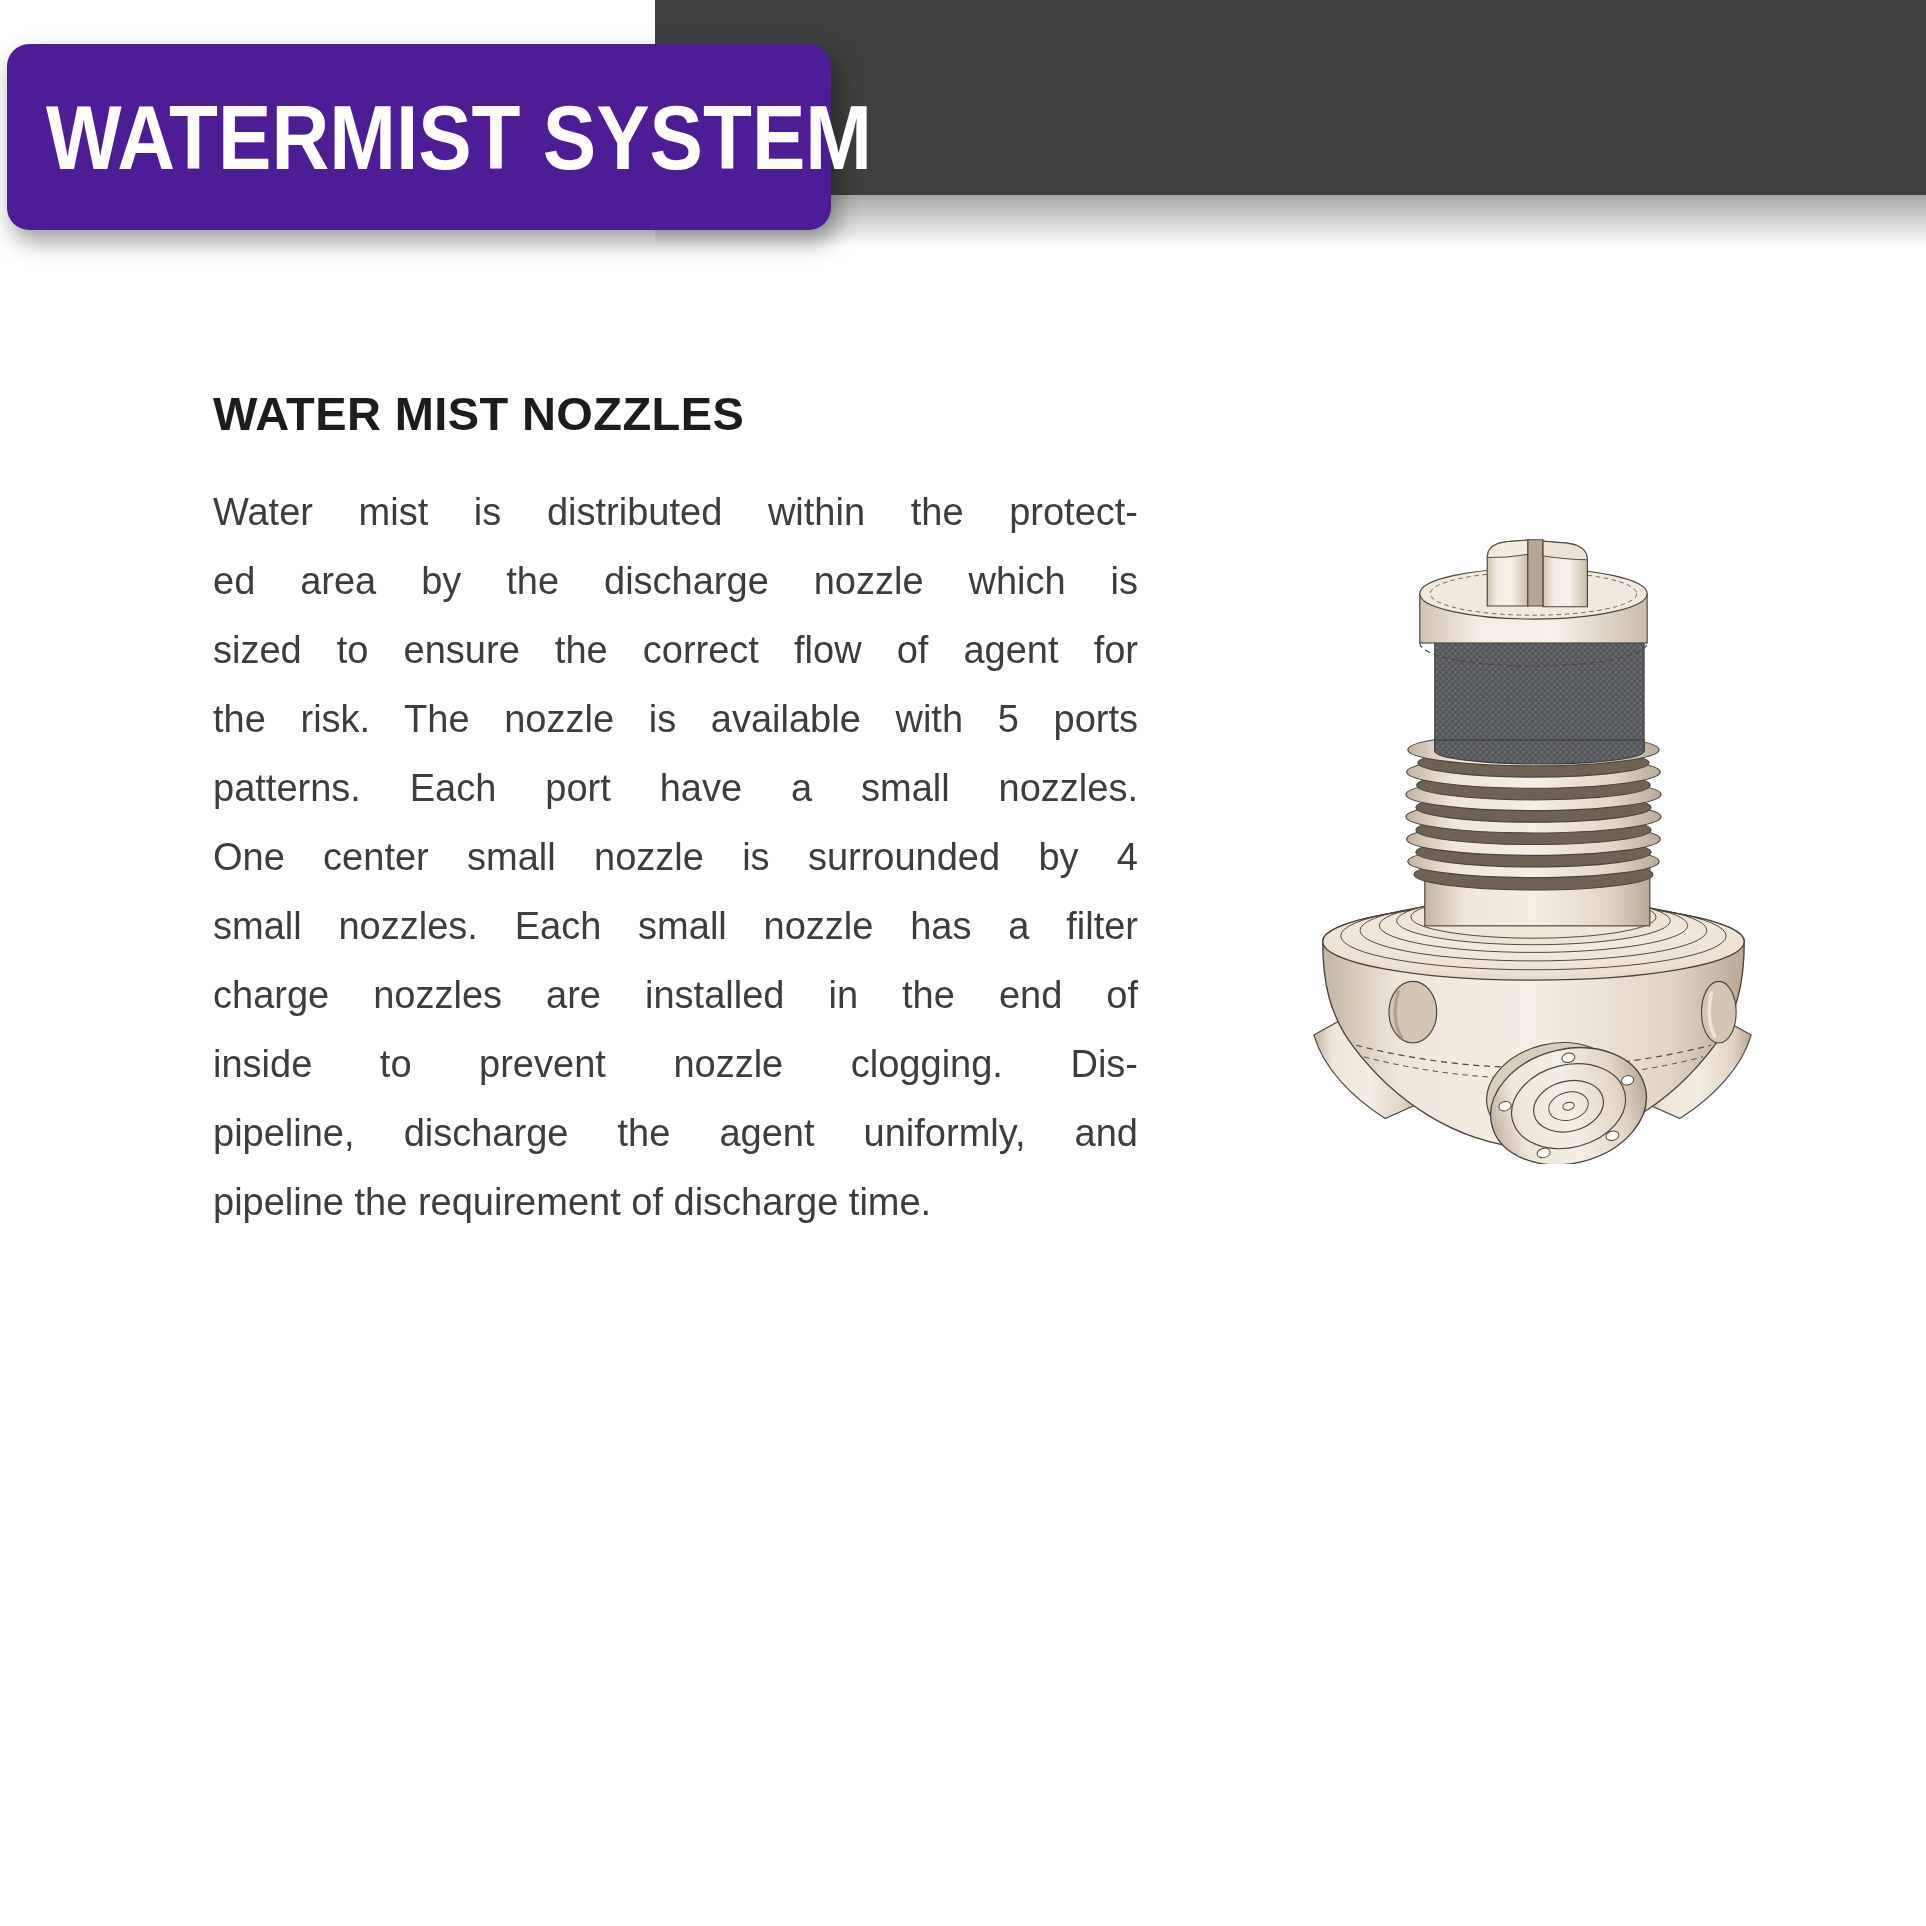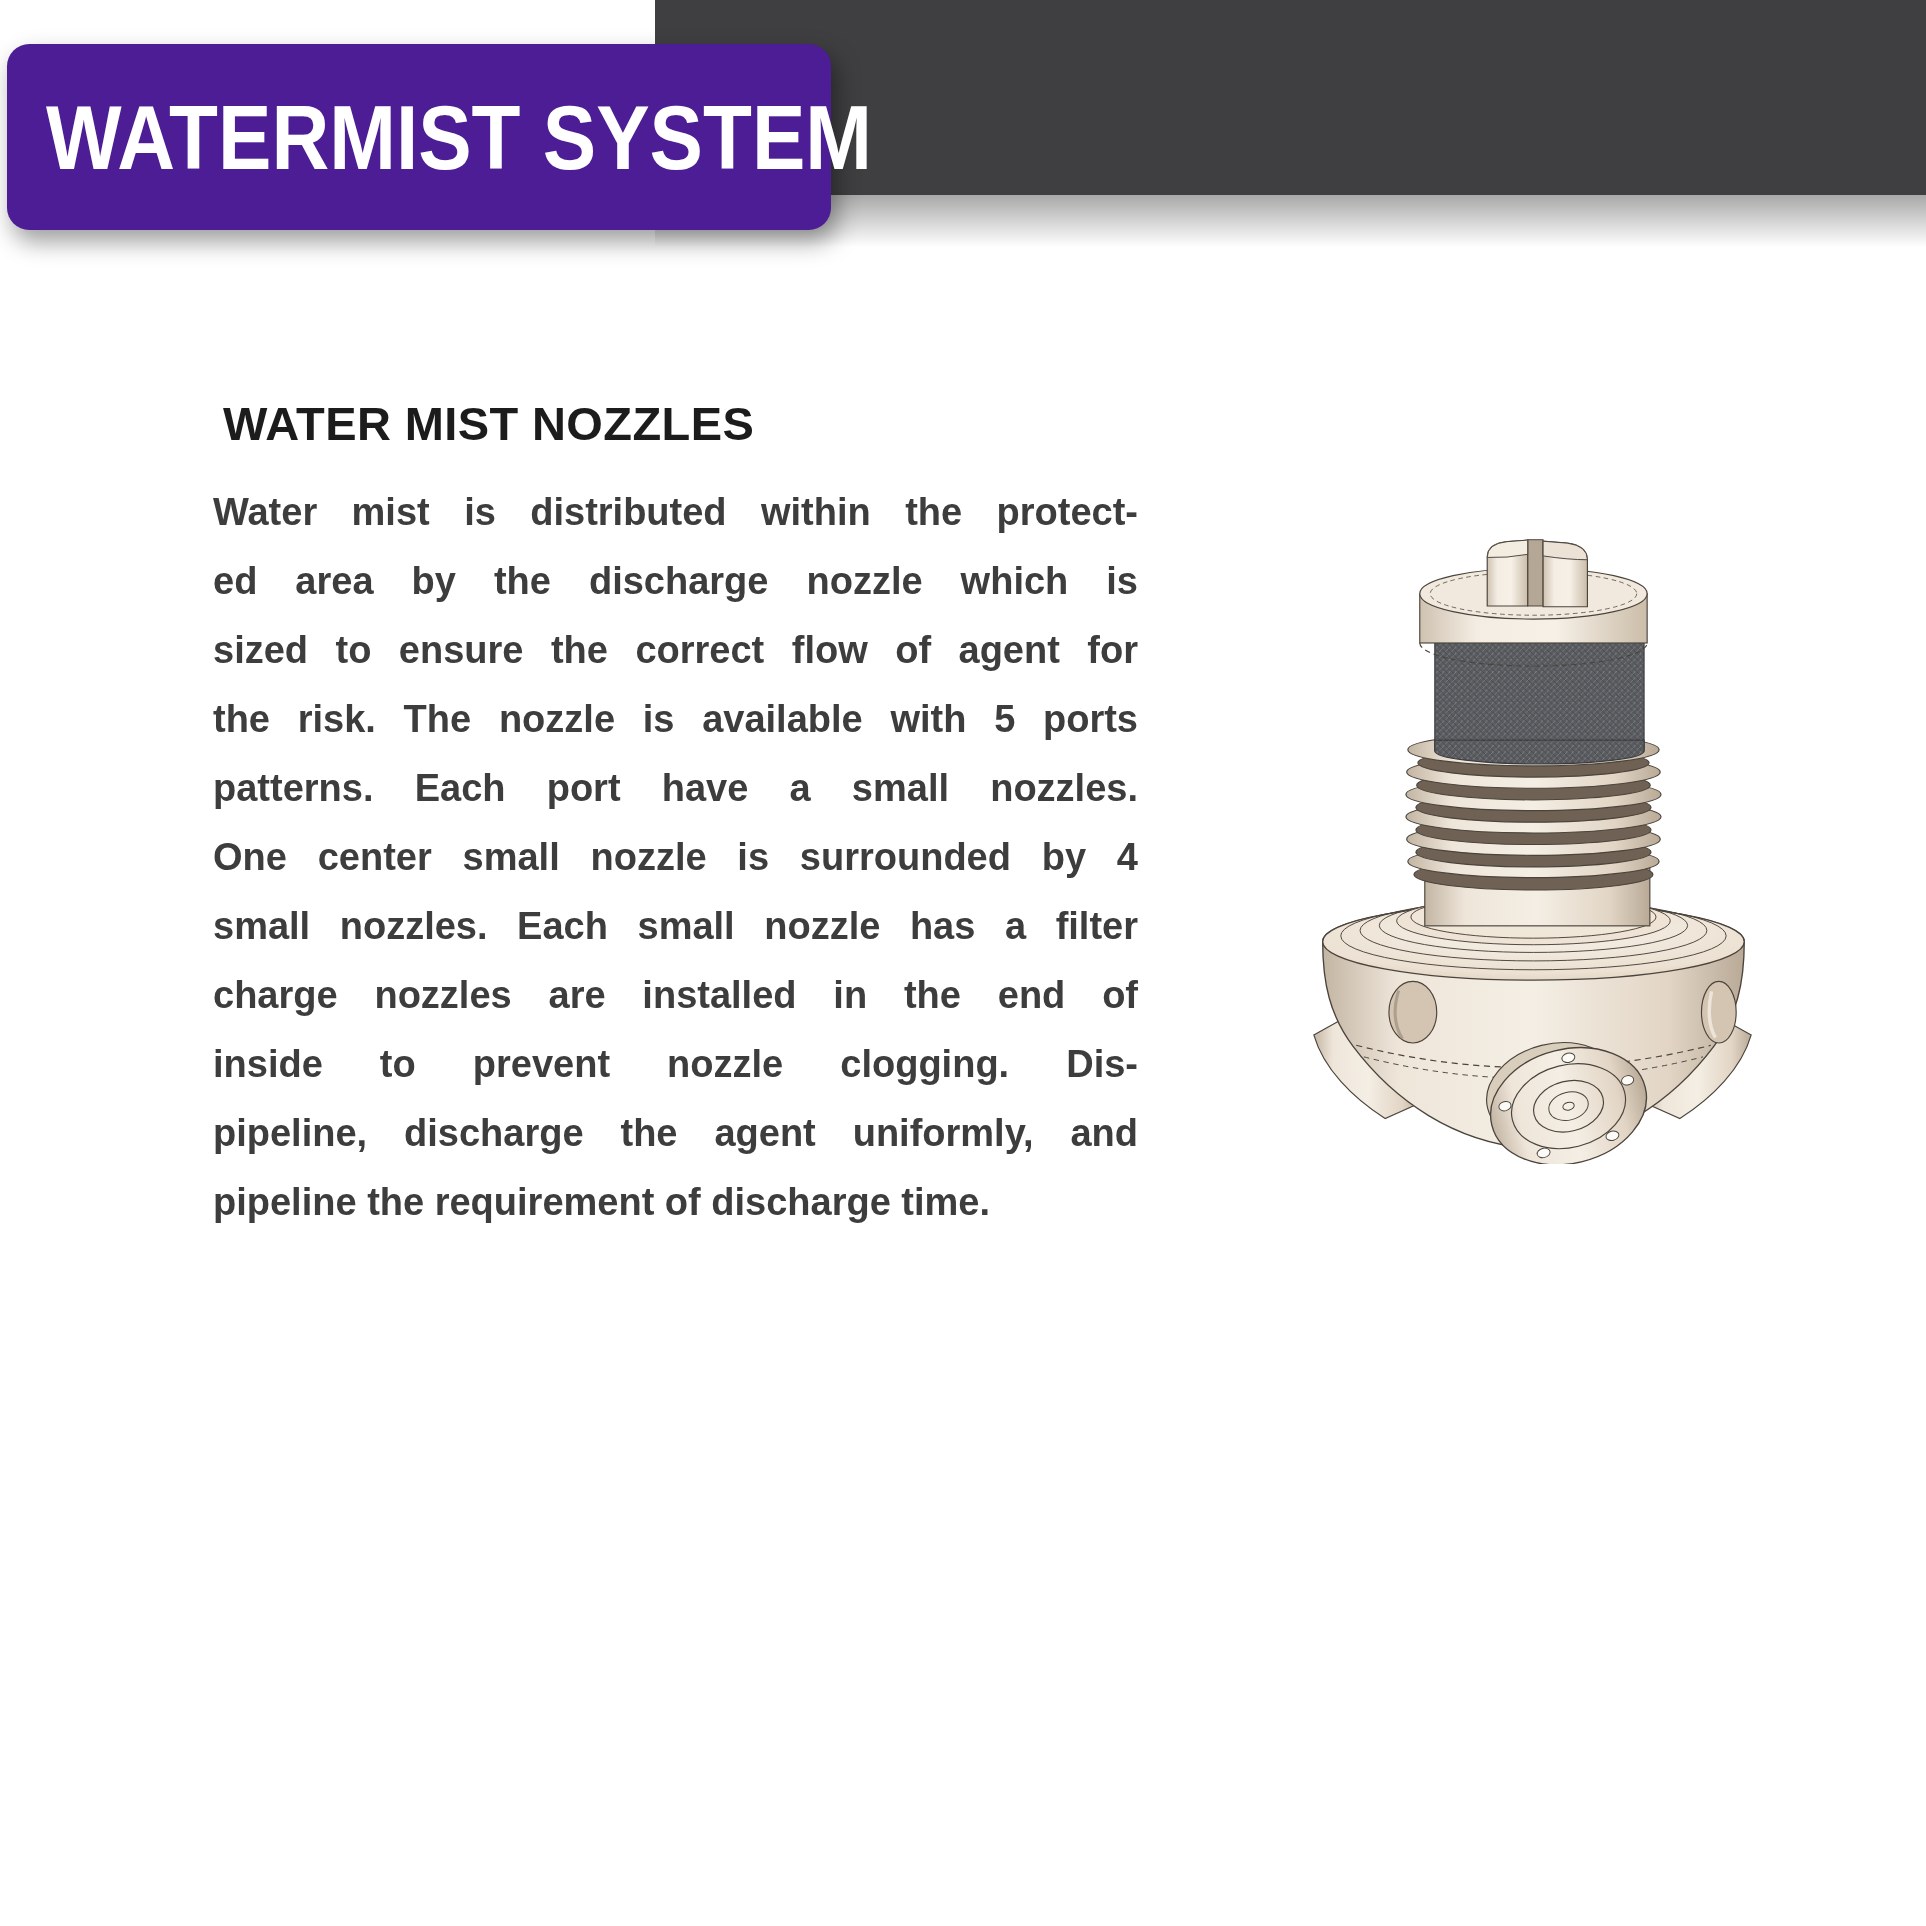--- a/index.html
+++ b/index.html
@@ -30,30 +30,30 @@
     letter-spacing:0px;white-space:nowrap;
     transform:scaleX(0.88);transform-origin:left center;
     margin-left:39px;
   }
 
   
   .logo{position:absolute;left:1639px;top:12.3px;z-index:4;}
 
   
   .heading{
-    position:absolute;left:213px;top:386px;margin:10px;
+    position:absolute;left:213px;top:386px;margin:0;
     font-size:47px;font-weight:700;color:#1c1c1c;letter-spacing:0.4px;
     white-space:nowrap;z-index:2;
   }
   .paragraph{
     position:absolute;left:213px;top:478px;width:925px;
     font-size:38px;line-height:69px;color:#3d3d3d;font-weight:300;
     z-index:2;
   }
-  .para-line{text-align:justify;text-align-last:justify;height:69px;font-weight:bold;}
+  .para-line{text-align:justify;text-align-last:justify;height:69px;}
   .para-line.last{text-align-last:left;}
 
   .nozzle-figure{
     position:absolute;left:1306px;top:532px;width:453px;height:632px;
     margin:0;z-index:2;
   }
 </style>
 </head>
 <body>
 

